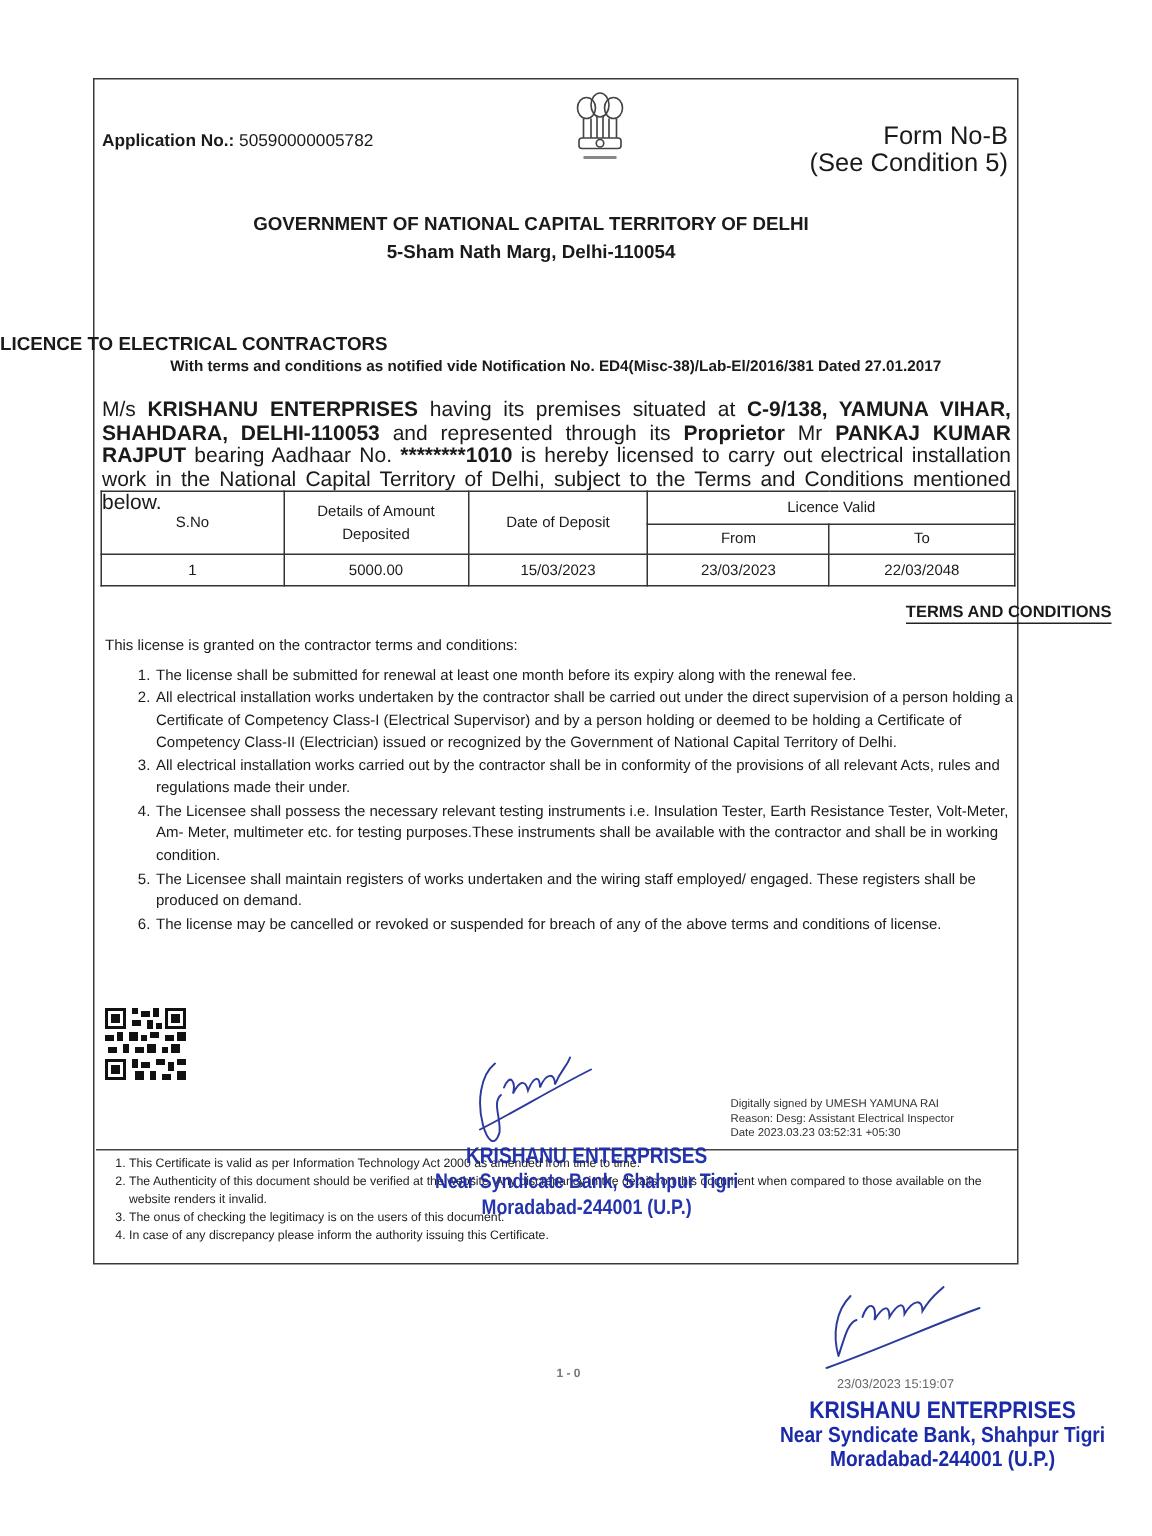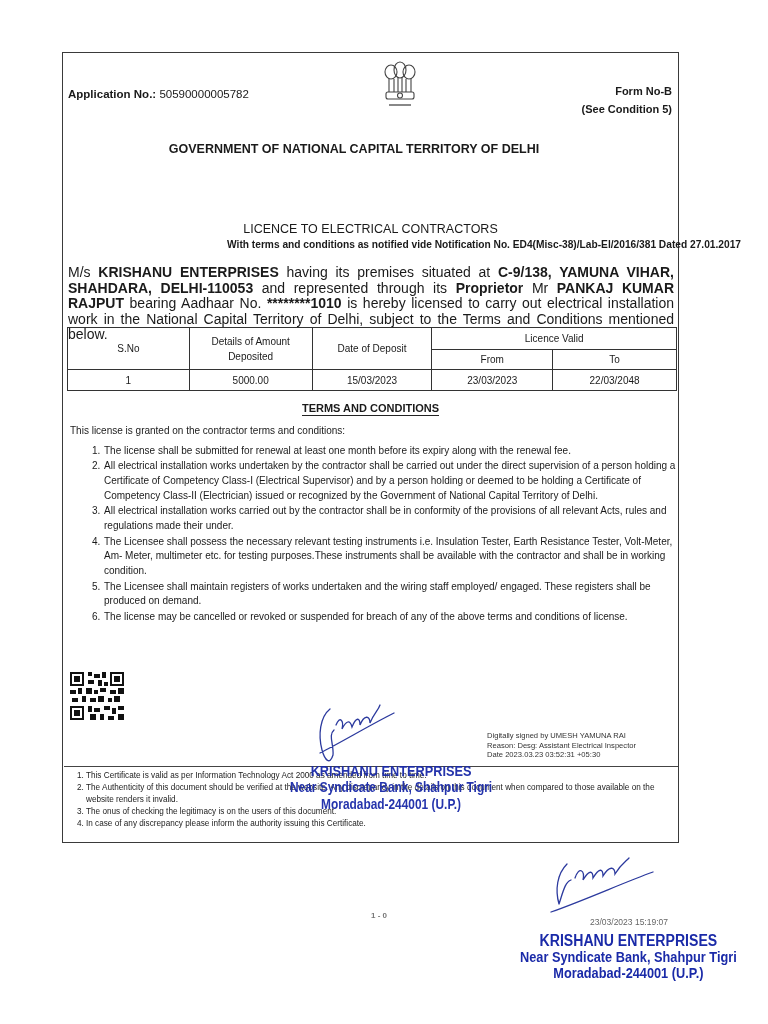--- a/index.html
+++ b/index.html
@@ -7,38 +7,38 @@
     width: 768px; height: 1024px; background: #ffffff; position: relative; overflow: hidden;
     font-family: "Liberation Sans", sans-serif; color: #1a1a1a;
   }
   .frame {
     position: absolute; left: 62px; top: 52px; width: 617px; height: 791px;
     border: 1.5px solid #3a3a3a; box-sizing: border-box;
   }
   .abs { position: absolute; }
   .app-no { left: 68px; top: 88px; font-size: 11.5px; }
   .app-no b { font-weight: bold; }
-  .form-no { right: 96px; top: 82px; font-size: 11px; font-weight: bold; text-align: right; line-height: 18px; }
+  .form-no { right: 96px; top: 82px; font-size: 17px; font-weight: normal; text-align: right; line-height: 18px; }
   .emblem { left: 381px; top: 60px; width: 38px; height: 50px; }
   .gov { left: 0; width: 708px; text-align: center; top: 140px; font-size: 12.5px; font-weight: bold; line-height: 19px; }
-  .lic-title { left: 0; width: 741px; text-align: center; top: 222px; font-size: 12.5px; font-weight: normal; }
-  .notif { left: 0; width: 741px; text-align: right; top: 239px; font-size: 10.2px; font-weight: bold; }
+  .lic-title { left: 0; width: 741px; text-align: left; top: 222px; font-size: 12.5px; font-weight: bold; }
+  .notif { left: 0; width: 741px; text-align: center; top: 239px; font-size: 10.2px; font-weight: bold; }
   .intro { left: 68px; top: 265px; width: 606px; font-size: 14px; line-height: 15.6px; text-align: justify; }
   .intro b { font-weight: bold; }
 
   table.deposit {
     position: absolute; left: 67px; top: 327px; width: 610px; border-collapse: collapse;
     font-size: 10px; text-align: center;
   }
   table.deposit td, table.deposit th { border: 1px solid #333; font-weight: normal; padding: 0; }
   .h1 { height: 22px; }
   .h2 { height: 20px; }
   .drow td { height: 20px; }
 
-  .terms-head { left: 0; width: 741px; text-align: center; top: 402px; font-size: 11px; font-weight: bold; }
+  .terms-head { left: 0; width: 741px; text-align: right; top: 402px; font-size: 11px; font-weight: bold; }
   .terms-head span { border-bottom: 1.2px solid #222; padding-bottom: 1px; }
   .terms-intro { left: 70px; top: 425px; font-size: 10px; }
   ol.terms {
     position: absolute; left: 86px; top: 444px; width: 606px; margin: 0; padding: 0 0 0 17px;
     font-size: 10px; line-height: 14.8px; box-sizing: border-box;
   }
   ol.terms li { margin-bottom: 0.6px; padding-left: 1px; }
 
   .qr { left: 70px; top: 672px; width: 54px; height: 48px; }
   .sig1 { left: 300px; top: 695px; width: 95px; height: 72px; }
@@ -46,21 +46,21 @@
   .divider { left: 64px; top: 766px; width: 614px; height: 0; border-top: 1.5px solid #444; }
   ol.foot {
     position: absolute; left: 70px; top: 770px; width: 606px; margin: 0; padding: 0 0 0 16px;
     font-size: 8.2px; line-height: 12px; box-sizing: border-box; color: #222;
   }
   .stamp { color: #1a2aa8; font-weight: bold; text-align: center; line-height: 17px; }
   .stamp1 { left: 290px; top: 762px; font-size: 14px; transform: scaleX(0.85); transform-origin: left top; opacity: 0.95; }
   .stamp2 { left: 520px; top: 933px; font-size: 14.5px; transform: scaleX(0.88); transform-origin: left top; line-height: 16px; }
   .sig2 { left: 545px; top: 852px; width: 110px; height: 70px; }
   .pageno { left: 371px; top: 911px; font-size: 8px; color: #777; font-weight: bold; }
-  .timestamp { left: 590px; top: 917px; font-size: 8.5px; color: #666; }
+  .timestamp { left: 558px; top: 917px; font-size: 8.5px; color: #666; }
 </style>
 </head>
 <body>
 
 <div class="frame"></div>
 
 <div class="abs app-no">
   <b>Application No.:</b>
   <span>50590000005782</span>
 </div>
@@ -77,20 +77,21 @@
   <rect x="8" y="44" width="22" height="2" fill="#888"></rect>
 </svg>
 
 <div class="abs form-no">
   <div>Form No-B</div>
   <div>(See Condition 5)</div>
 </div>
 
 <div class="abs gov">
   <div>GOVERNMENT OF NATIONAL CAPITAL TERRITORY OF DELHI</div>
+  <div>5-Sham Nath Marg, Delhi-110054</div>
 </div>
 
 <div class="abs lic-title">LICENCE TO ELECTRICAL CONTRACTORS</div>
 <div class="abs notif">With terms and conditions as notified vide Notification No. ED4(Misc-38)/Lab-El/2016/381 Dated 27.01.2017</div>
 
 <div class="abs intro"><span>M/s </span><b>KRISHANU ENTERPRISES</b><span> having its premises situated at </span><b>C-9/138, YAMUNA VIHAR, SHAHDARA, DELHI-110053</b><span> and represented through its </span><b>Proprietor</b><span> Mr </span><b>PANKAJ KUMAR RAJPUT</b><span>  bearing Aadhaar No. </span><b>********1010</b><span> is hereby licensed to carry out electrical installation work in the National Capital Territory of Delhi, subject to the Terms and Conditions mentioned below.</span></div>
 
 <table class="deposit">
   <colgroup>
       <col style="width:122px">

